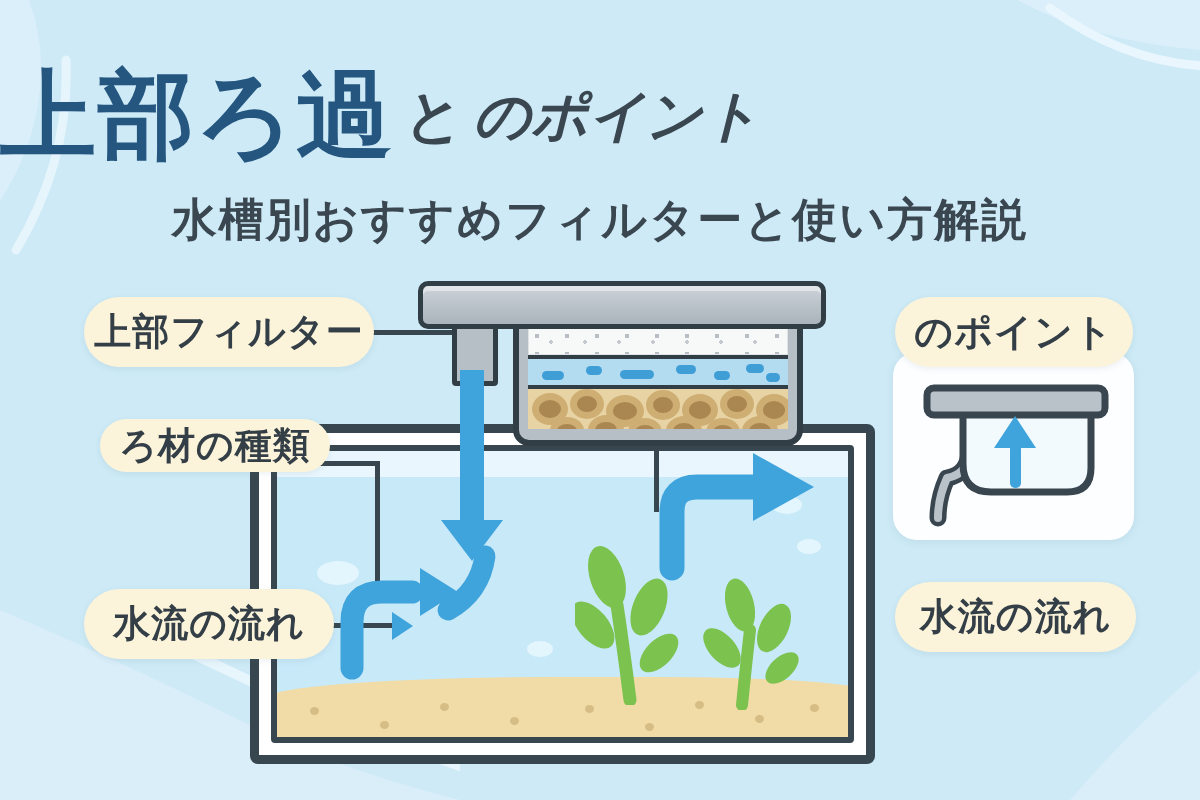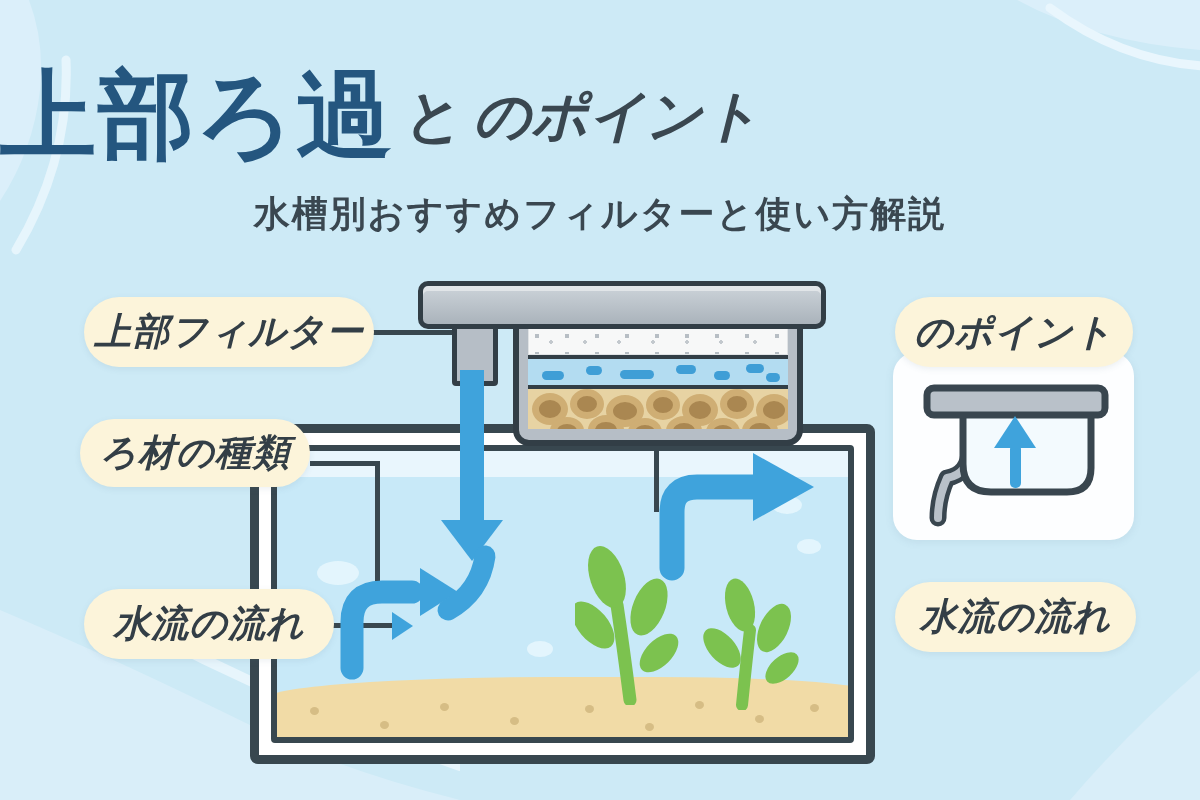--- a/index.html
+++ b/index.html
@@ -10,25 +10,25 @@
   .wave{position:absolute;pointer-events:none;}
 
   
   .title-row{position:absolute;left:0;top:52px;width:1200px;display:flex;justify-content:flex-start;align-items:center;gap:10px;font-weight:bold;white-space:nowrap;}
   .t-big{font-size:96px;letter-spacing:2px;}
   .t-navy{color:#24567f;}
   .t-orange{color:#f0953f;}
   .t-dark{color:#3a4750;}
   .t-small{font-size:58px;}
   .t-mid{font-size:56px;font-style:italic;}
-  .subtitle{position:absolute;left:0;top:190px;width:1200px;text-align:center;font-size:36px;font-weight:bold;color:#3a4750;letter-spacing:2px;}
+  .subtitle{position:absolute;left:0;top:190px;width:1200px;text-align:center;font-size:45px;font-weight:bold;color:#3a4750;letter-spacing:2px;}
 
   
   .pill{position:absolute;background:#fcf4da;border-radius:999px;display:flex;align-items:center;justify-content:center;font-weight:bold;color:#333e46;box-shadow:0 2px 6px rgba(80,110,130,.10);z-index:40;}
-  .pill span{letter-spacing:1px;font-style:italic;}
+  .pill span{letter-spacing:1px;}
 
   
   .cline{position:absolute;background:#38474f;z-index:15;}
 
   
   .tank{position:absolute;left:250px;top:424px;width:607px;height:322px;border:9px solid #38474f;border-radius:8px;background:#ffffff;z-index:10;}
   .tank-inner{position:absolute;left:12px;top:12px;right:12px;bottom:12px;border:6px solid #38474f;border-radius:4px;background:#c8e9f8;overflow:hidden;}
   .water-surface{position:absolute;left:0;top:0;width:100%;height:26px;background:#e9f6fd;}
   .bubble{position:absolute;background:#e6f6fd;border-radius:50%;opacity:.9;}
   .sand{position:absolute;left:-12px;bottom:-6px;width:600px;height:66px;background:#f1dba6;border-radius:48% 36% 0 0 / 22px 14px 0 0;}
@@ -170,21 +170,21 @@
 
   <svg class="flow-svg" style="left:330px;top:540px;" width="175" height="140" viewBox="0 0 175 140">
     <path d="M22,128 L22,82 Q22,52 52,52 L82,52" stroke="#3fa3dc" stroke-width="23" fill="none" stroke-linecap="round"></path>
     <polygon points="90,28 128,52 90,76" fill="#3fa3dc"></polygon>
     <path d="M118,70 Q150,52 155,16" stroke="#3fa3dc" stroke-width="21" fill="none" stroke-linecap="round"></path>
   </svg>
 
   <div class="pill" style="left:84px;top:297px;width:290px;height:70px;font-size:37px;">
     <span>上部フィルター</span>
   </div>
-  <div class="pill" style="left:80px;top:419px;width:230px;height:68px;font-size:37px;">
+  <div class="pill" style="left:100px;top:419px;width:230px;height:53px;font-size:37px;">
     <span>ろ材の種類</span>
   </div>
   <div class="pill" style="left:84px;top:589px;width:250px;height:70px;font-size:37px;">
     <span>水流の流れ</span>
   </div>
 
   <div class="card">
     <svg width="241" height="188" viewBox="0 0 241 188">
 
       <path d="M76,58 L76,98 Q76,122 54,126 Q45,146 45,166" stroke="#39464f" stroke-width="17" fill="none" stroke-linecap="round" stroke-linejoin="round"></path>

